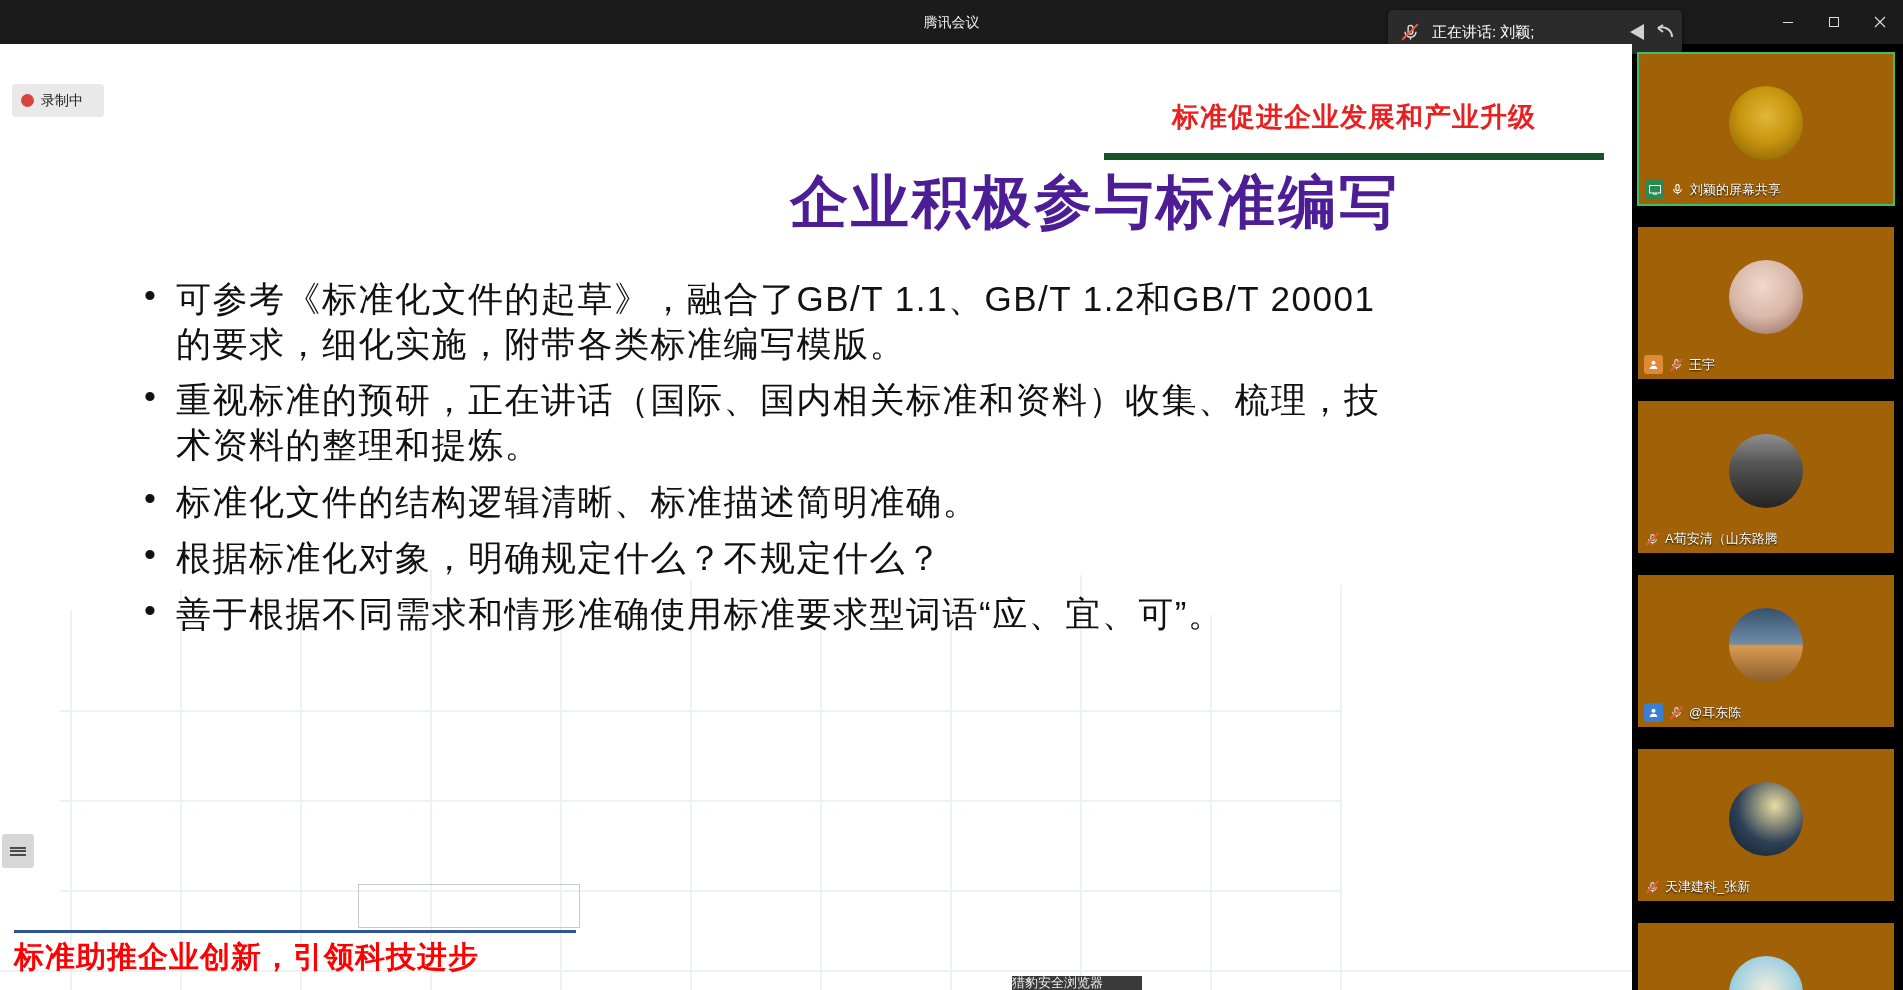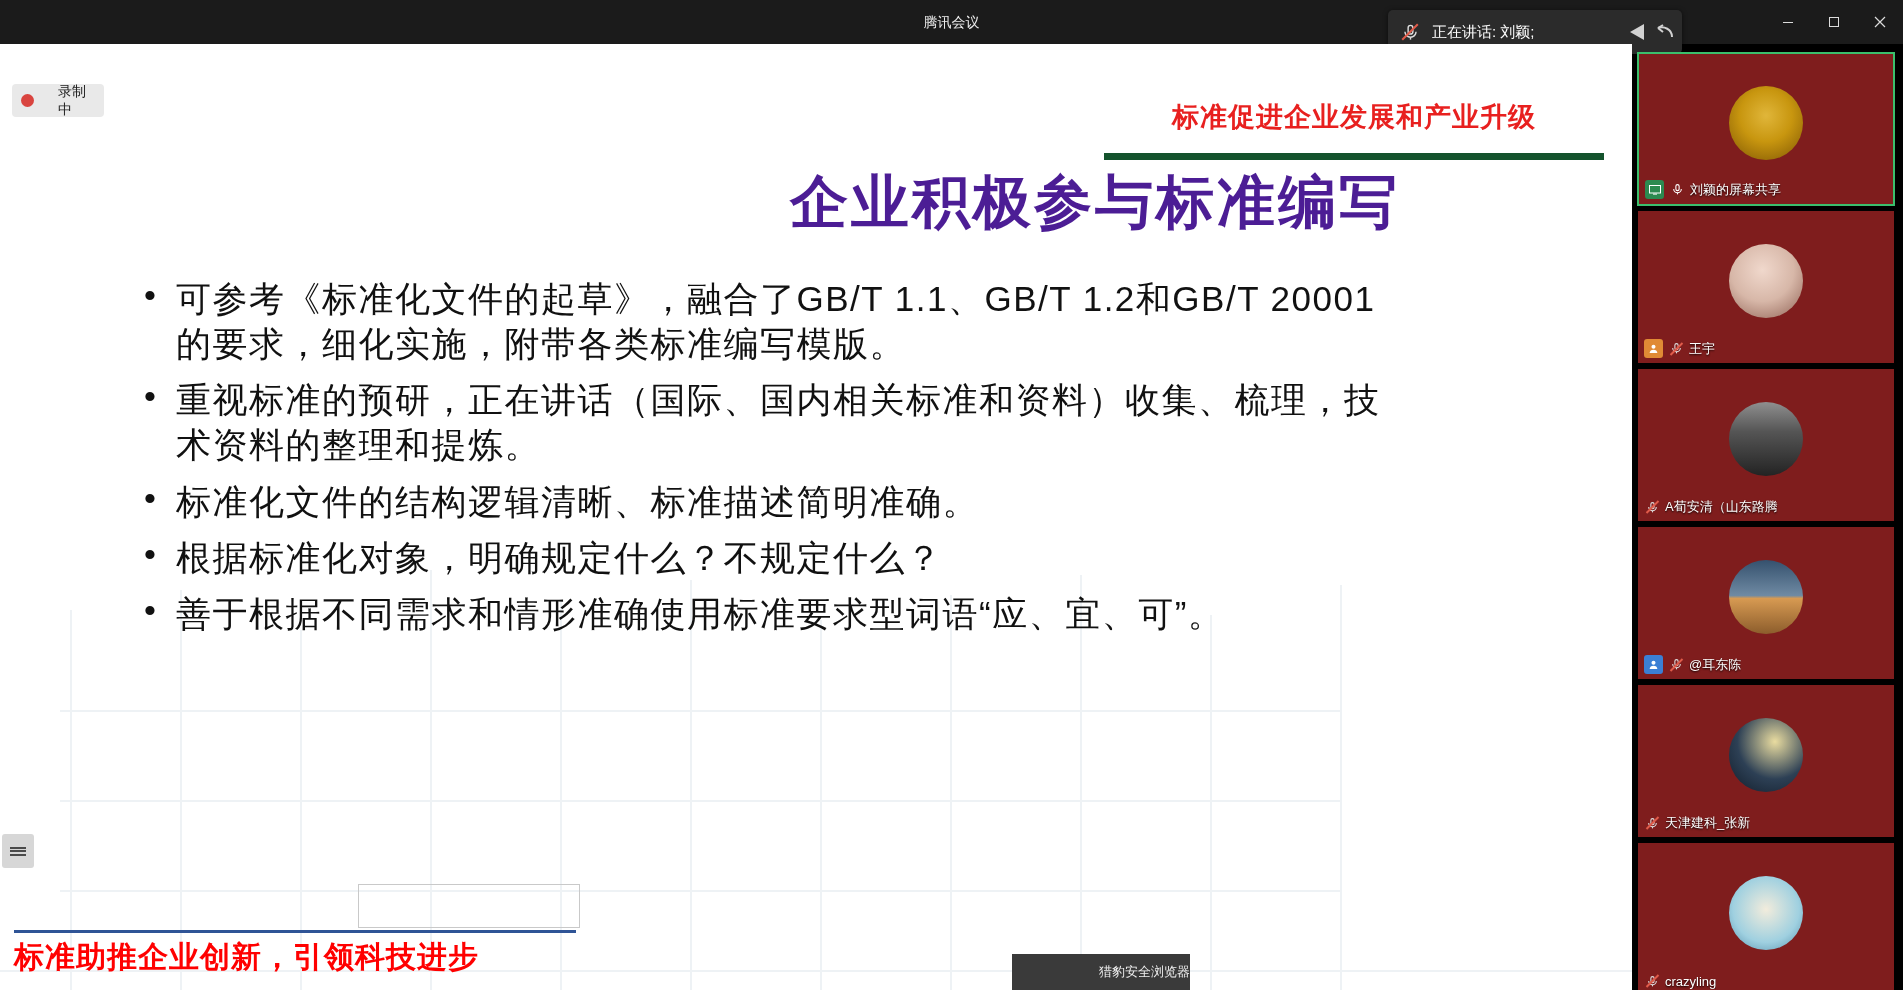--- a/index.html
+++ b/index.html
@@ -126,21 +126,21 @@
   .rec-badge {
     position: absolute;
     top: 40px;
     left: 12px;
     width: 92px;
     height: 33px;
     background: #e9e9e9;
     border-radius: 4px;
     display: flex;
     align-items: center;
-    gap: 24px;
+    gap: 7px;
     padding: 5px 9px;
     box-sizing: border-box;
     color: #222;
     font-size: 14px;
   }
   .rec-dot {
     width: 13px;
     height: 13px;
     border-radius: 50%;
     background: #d9443f;
@@ -244,45 +244,44 @@
     background: #4a4a4a;
     margin: 1.5px 0;
   }
   .list-toggle .rows { display: block; }
 
   .browser-tag {
     position: absolute;
     left: 1012px;
     bottom: 0px;
     width: 130px;
-    height: 36px;
+    height: 14px;
     background: #3a3a3a;
     color: #eee;
     font-size: 13px;
     display: flex;
     align-items: center;
-    justify-content: flex-end;
-    padding-left: 48px;
+    justify-content: flex-start;
   }
 
   
   .participants {
     position: absolute;
     top: 52px;
     left: 1637px;
     width: 262px;
     height: 938px;
     background: #000;
   }
   .tile {
     position: relative;
     width: 258px;
     height: 154px;
-    background: #7f1d1d;
-    margin-bottom: 4px;
+    background: #a16207;
+    margin-bottom: 20px;
     overflow: hidden;
     border: 1px solid #000;
     box-sizing: border-box;
   }
   .tile.active {
     border: 2px solid #3bbf6c;
   }
   .avatar {
     position: absolute;
     left: 50%;

